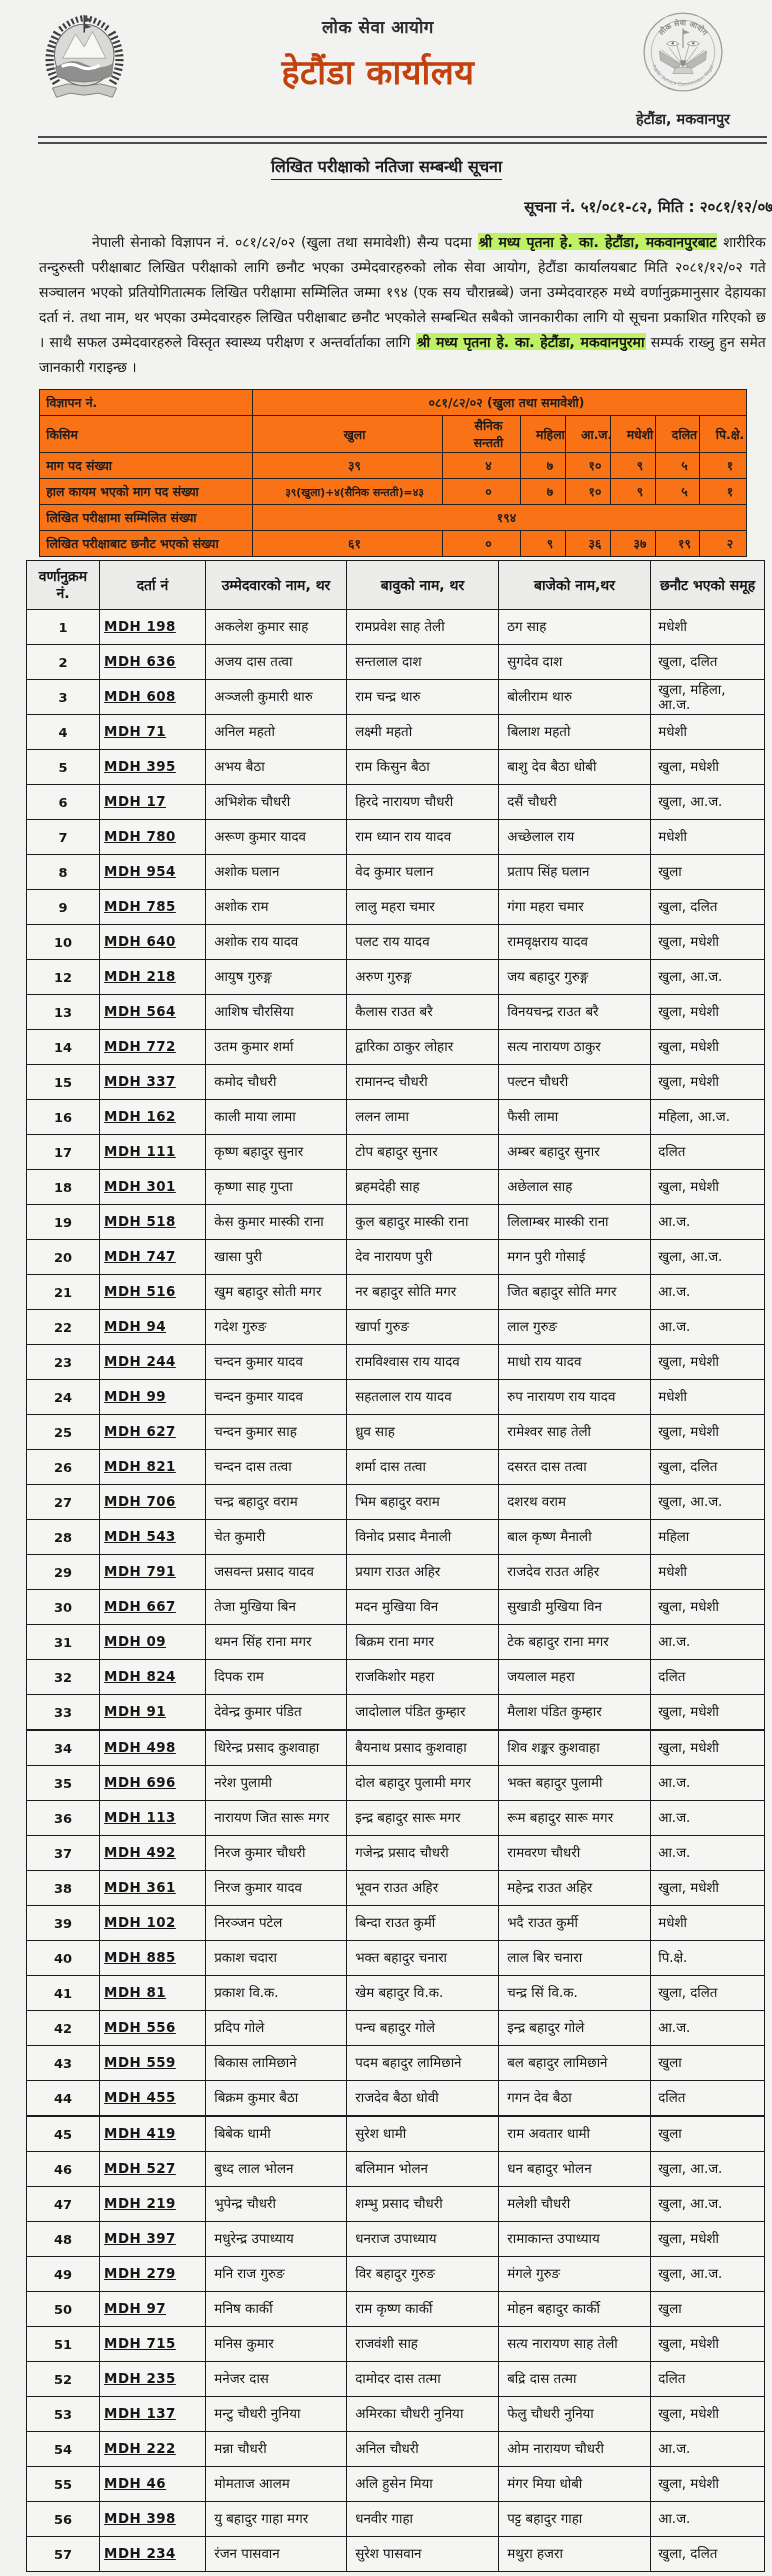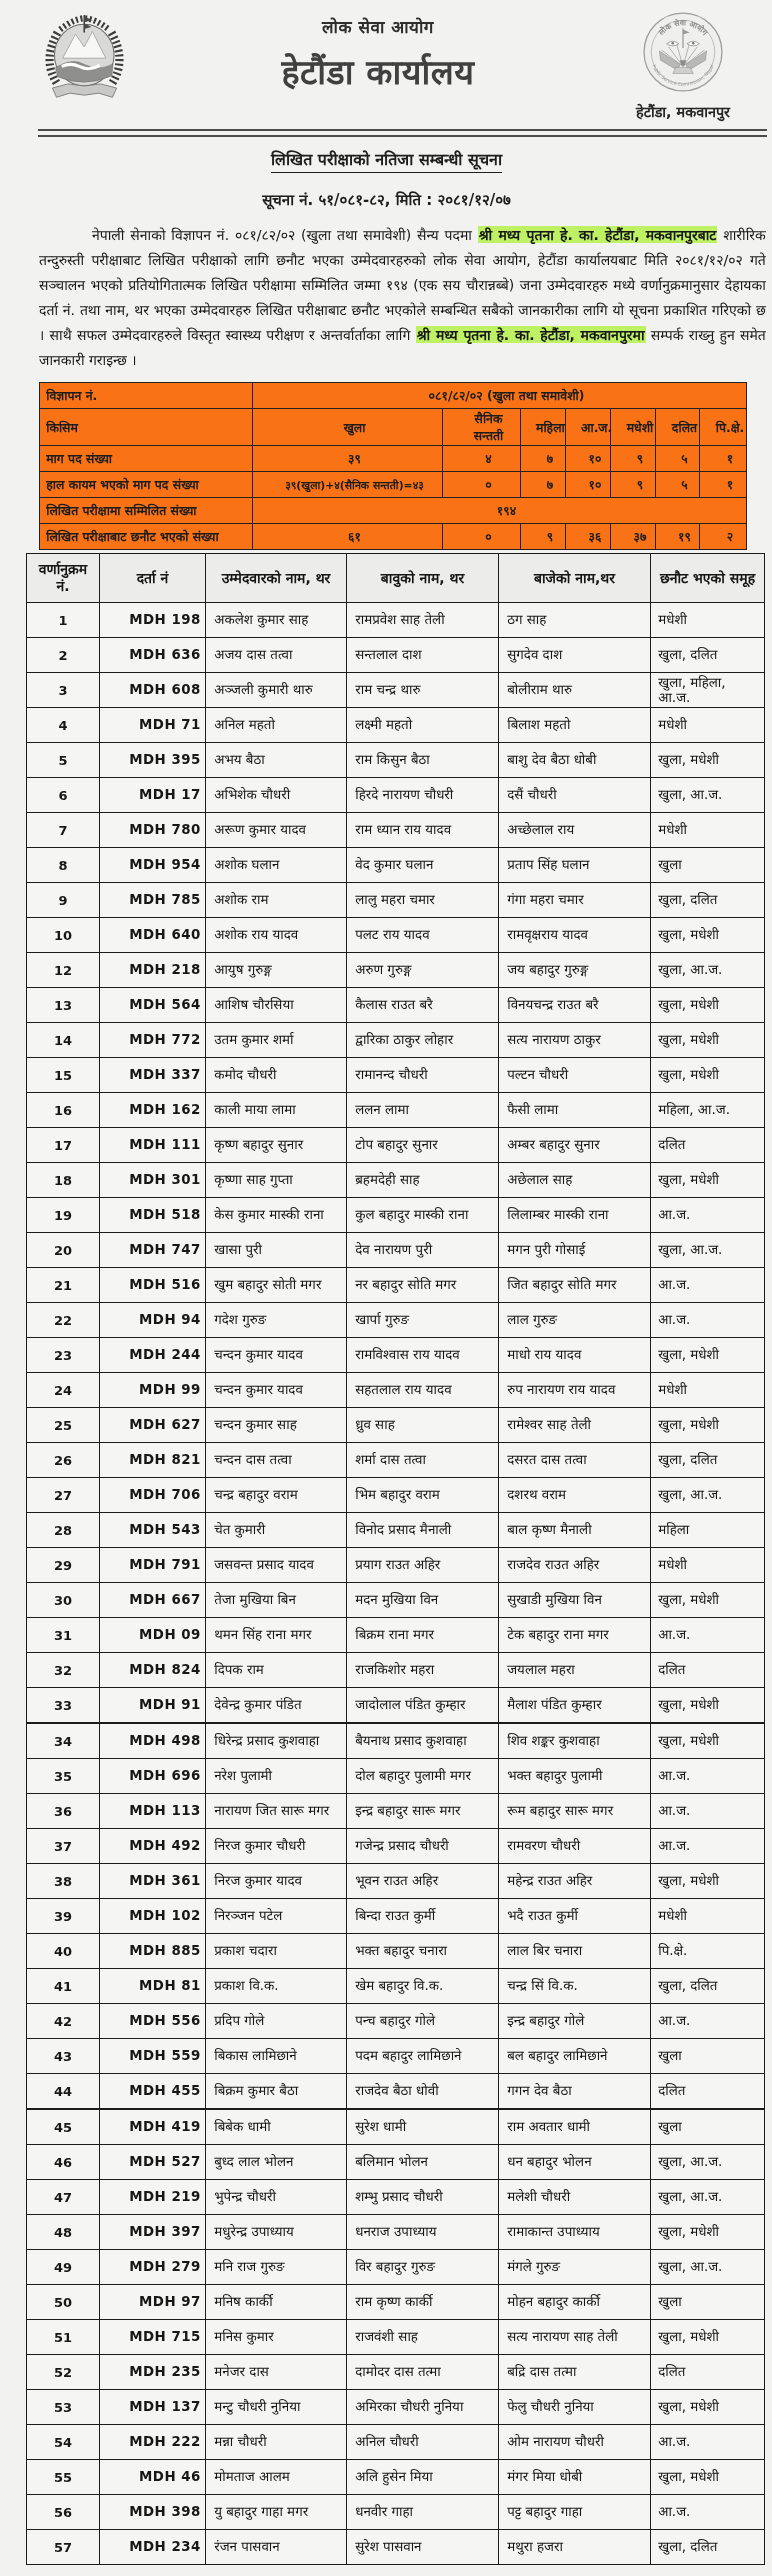--- a/index.html
+++ b/index.html
@@ -14,36 +14,36 @@
     background:#f2f2f0;
     overflow:hidden;
     box-sizing:border-box;
     padding-top:11.3px;
   }
   
   .masthead{display:flex;align-items:flex-start;padding:0 28px 0 37px;}
   .emblem-wrap{width:98px;flex:0 0 auto;}
   .mast-center{flex:1 1 auto;text-align:center;}
   .org-name{font-size:17px;font-weight:bold;color:#2e2e2e;margin-top:4.1px;letter-spacing:0.5px;}
-  .office-name{font-size:34px;font-weight:bold;color:#404040;margin-top:9.3px;letter-spacing:0.5px;}
+  .office-name{font-size:34px;font-weight:bold;color:#c2410c;margin-top:9.3px;letter-spacing:0.5px;}
   .mast-right{width:124px;flex:0 0 auto;text-align:center;}
-  .location{font-size:14.4px;font-weight:bold;color:#262626;margin-top:7px;white-space:nowrap;}
+  .location{font-size:14.4px;font-weight:bold;color:#262626;margin-top:14px;white-space:nowrap;}
   .double-rule{
     margin:8.2px 6.2px 0 38px;
     height:7.2px;box-sizing:border-box;
     border-top:2.6px solid #4c4c4c;
     border-bottom:2.6px solid #4c4c4c;
   }
   
   .notice-title-row{text-align:center;margin-top:11.3px;}
   .notice-title{
     display:inline-block;font-size:16px;font-weight:bold;color:#1e1e1e;
     border-bottom:1.5px solid #1e1e1e;padding-bottom:2.1px;
   }
-  .notice-meta{text-align:center;font-size:15px;font-weight:bold;color:#1e1e1e;margin-top:15.5px;}
+  .notice-meta{text-align:right;font-size:15px;font-weight:bold;color:#1e1e1e;margin-top:15.5px;}
   
   .body-para{
     margin:14.4px 7.2px 0 39px;
     font-size:14px;line-height:25px;
     text-align:justify;text-indent:53px;
     color:#171717;
   }
   .hl{background:#bef264;font-weight:bold;padding:0.5px 1px;}
   
   table{border-collapse:collapse;}
@@ -63,21 +63,21 @@
   }
   .result-table th{
     border:1px solid #1c1c1c;height:46px;background:#ececea;
     font-size:14px;font-weight:bold;text-align:center;padding:1px 3.1px;line-height:1.25;
   }
   .result-table td{
     border:1px solid #1c1c1c;height:32px;background:#f5f5f3;
     padding:1px 4.1px;line-height:1.18;vertical-align:middle;
   }
   .result-table td:nth-child(1){text-align:center;font-weight:bold;font-size:13px;}
-  .result-table td:nth-child(2){text-align:right;font-weight:bold;letter-spacing:0.5px;}
+  .result-table td:nth-child(2){text-align:left;font-weight:bold;letter-spacing:0.5px;text-decoration:underline;}
   .result-table td:nth-child(3),
   .result-table td:nth-child(4),
   .result-table td:nth-child(5){text-align:left;padding-left:8.2px;}
   .result-table td:nth-child(6){text-align:left;padding-left:7.2px;}
   .result-table tr.group-break td{border-top:2.6px solid #1c1c1c;}
 </style>
 </head>
 <body>
 
 <div class="page">

